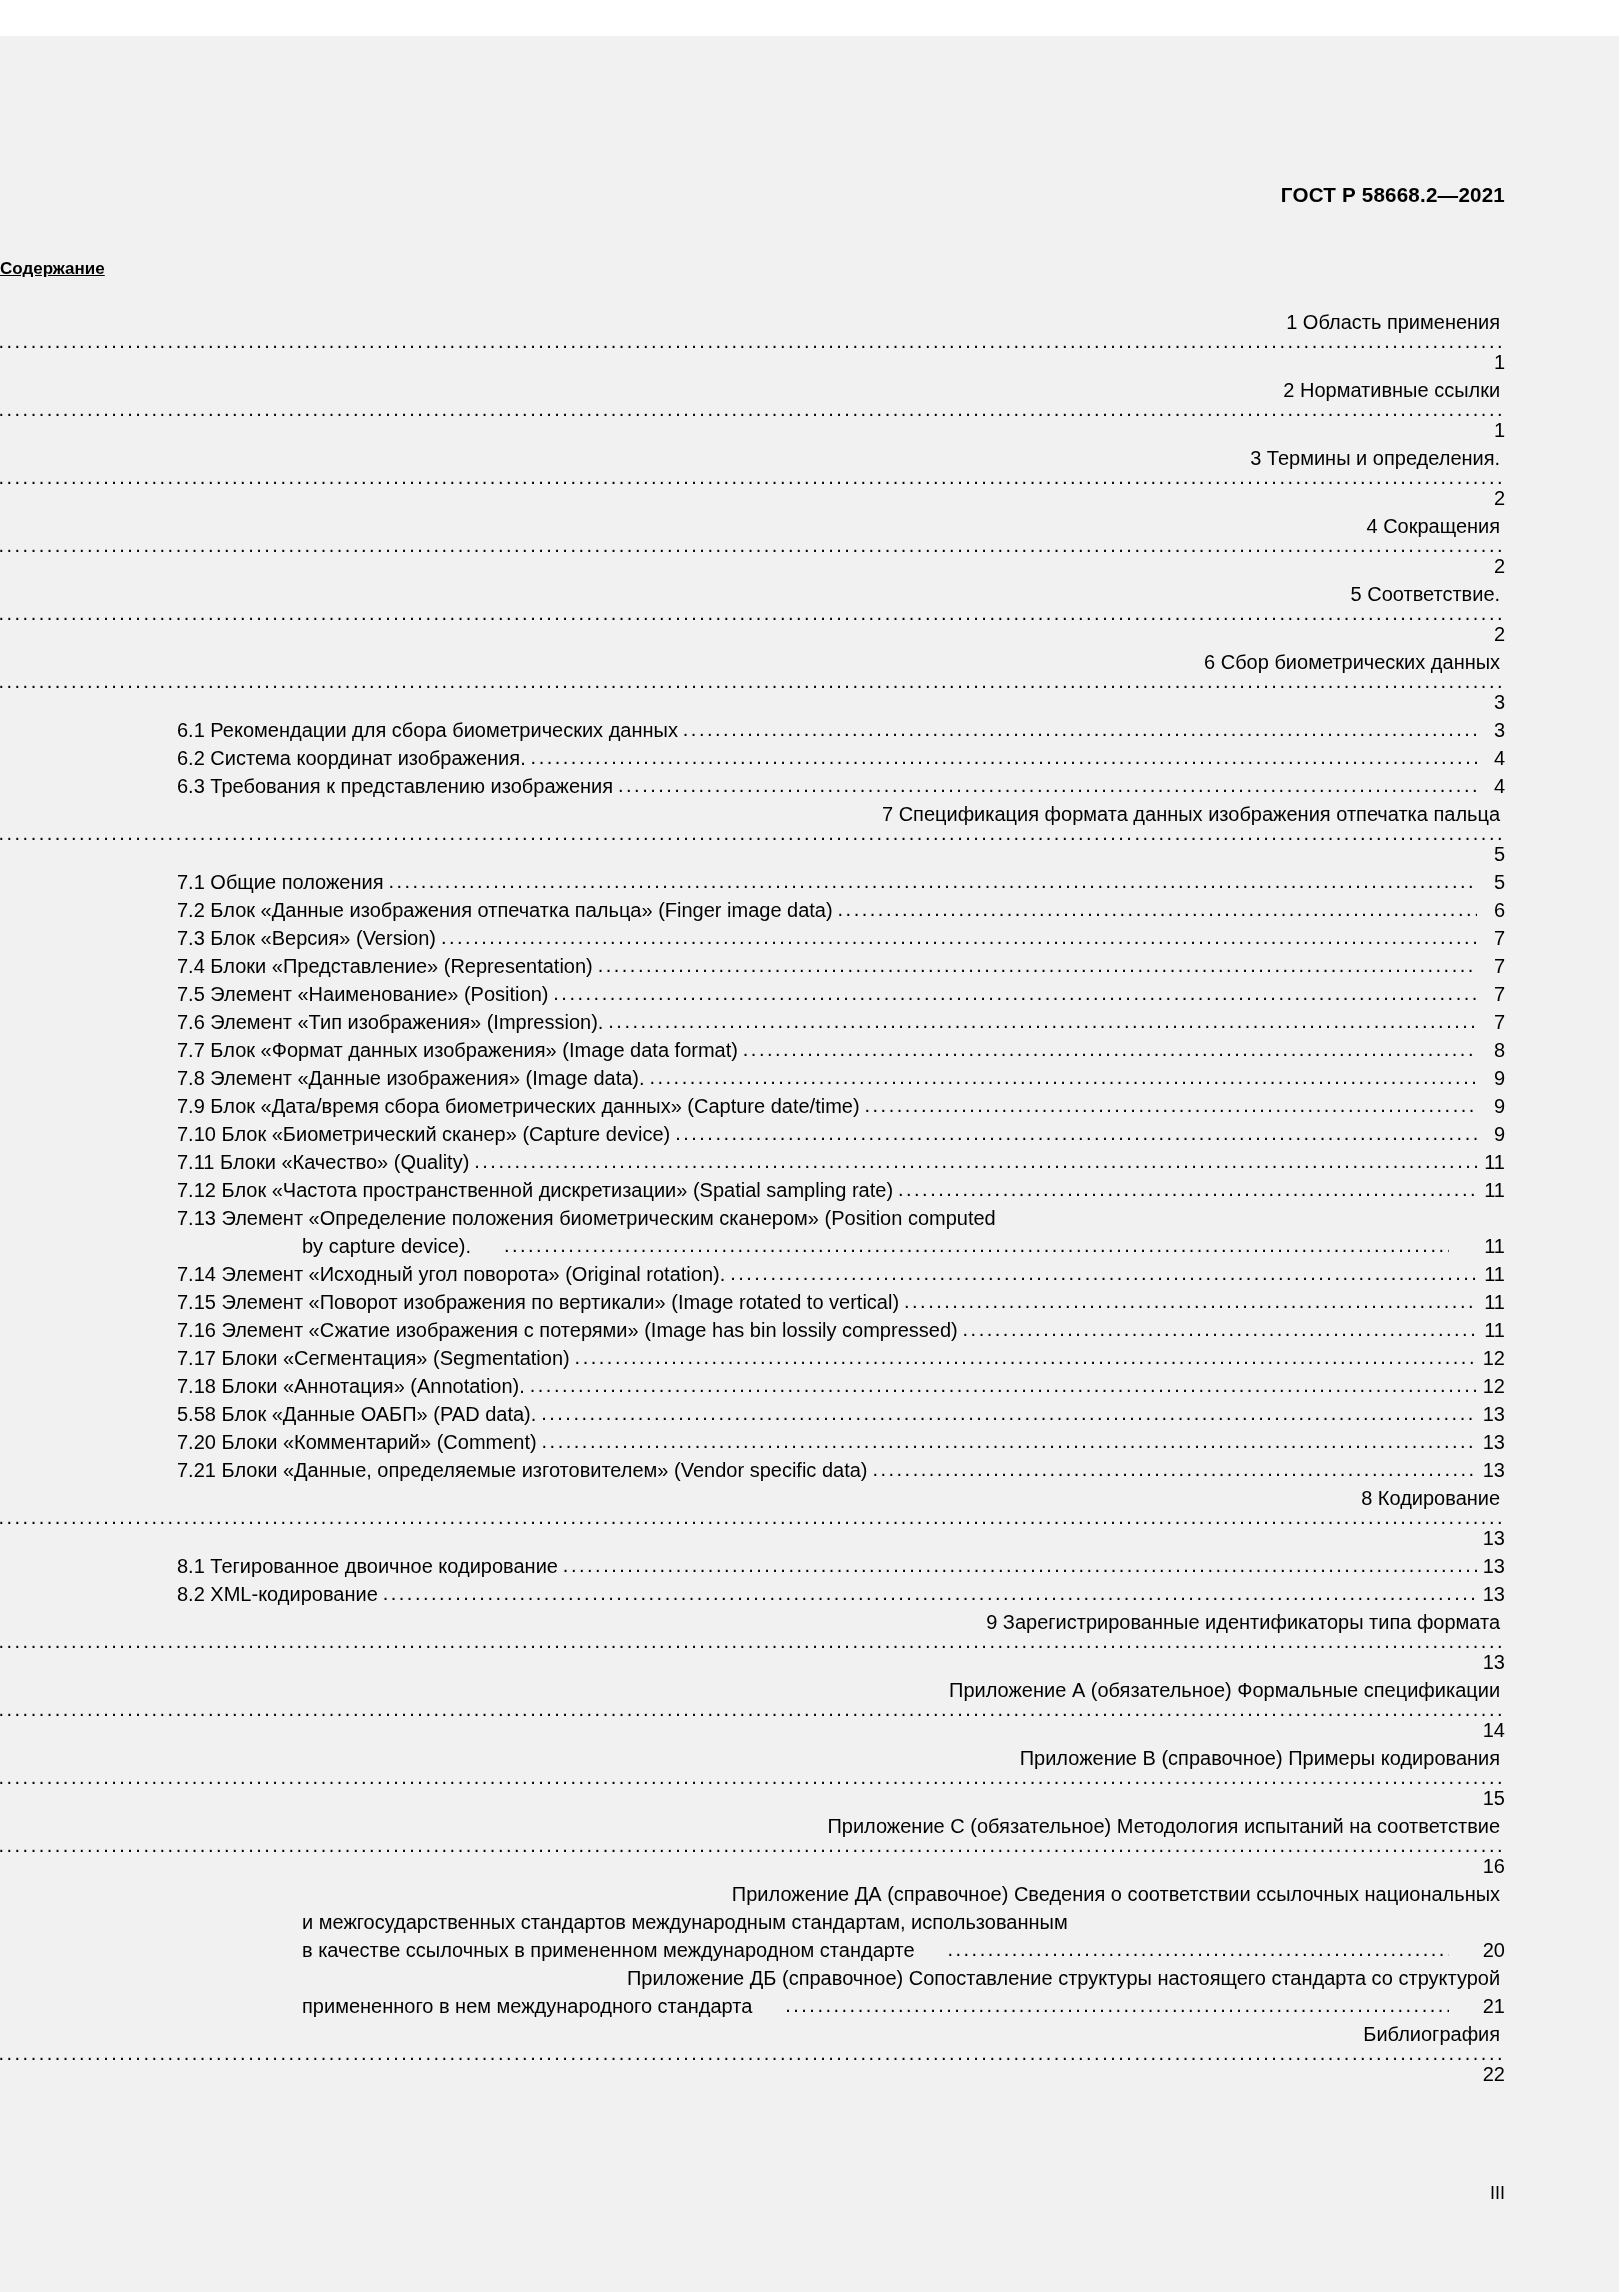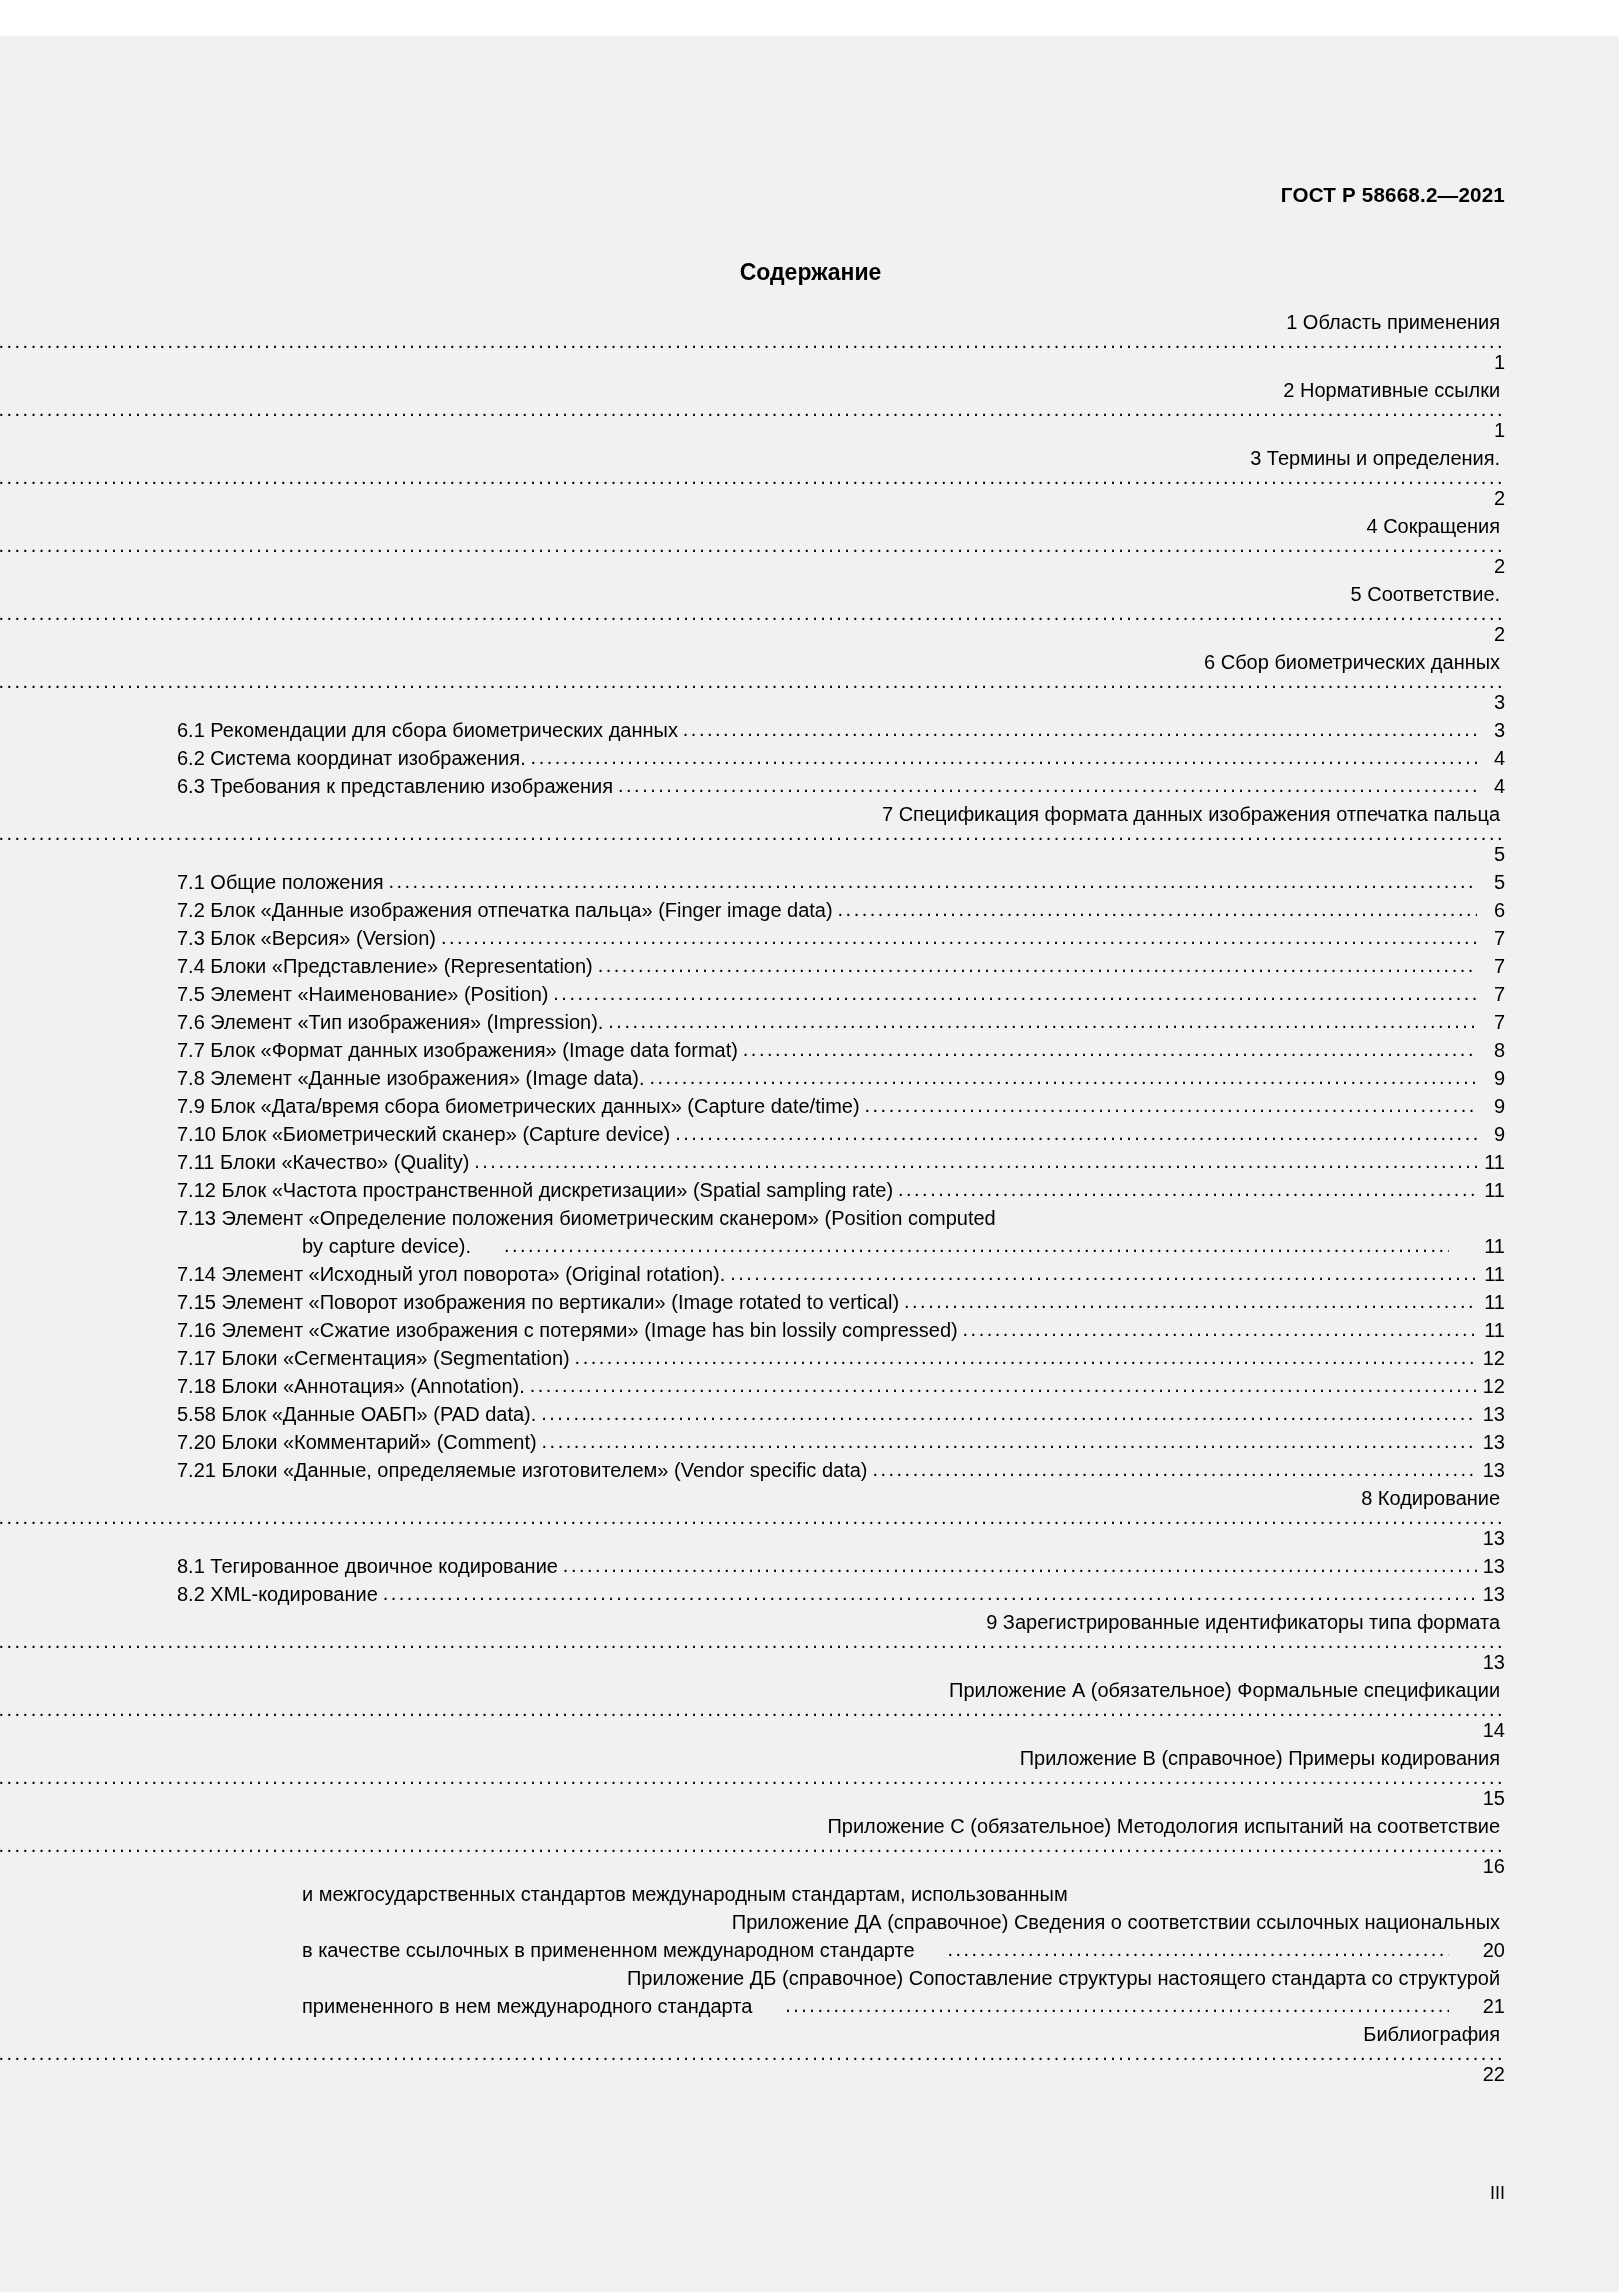--- a/index.html
+++ b/index.html
@@ -34,24 +34,25 @@
     font-size: 20.6px;
     font-weight: bold;
     color: #000;
     letter-spacing: 0.2px;
   }
   .doc-title {
     position: absolute;
     left: 0;
     right: 0;
     top: 223px;
-    text-align: center;
-    font-size: 23px;
+    text-align: left;
+    font-size: 17px;
     font-weight: bold;
     color: #000;
+    text-decoration: underline;
   }
   .toc {
     position: absolute;
     left: 116px;
     right: 116px;
     top: 276px;
   }
   .toc-entry {
     display: flex;
     align-items: flex-end;
@@ -292,30 +293,30 @@
         <div class="toc-entry indent-0">
           <span class="label">Приложение В (справочное) Примеры кодирования</span>
           <span class="dots">........................................................................................................................................................................................................</span>
           <span class="page-num">15</span>
         </div>
         <div class="toc-entry indent-0">
           <span class="label">Приложение С (обязательное) Методология испытаний на соответствие</span>
           <span class="dots">........................................................................................................................................................................................................</span>
           <span class="page-num">16</span>
         </div>
+        <div class="toc-entry indent-0 no-dots">
+          <span class="label">Приложение ДА (справочное) Сведения о соответствии ссылочных национальных</span>
+          <span class="dots"></span>
+          <span class="page-num"></span>
+        </div>
         <div class="toc-entry cont-2 no-dots">
           <span class="label">и межгосударственных стандартов международным стандартам, использованным</span>
           <span class="dots"></span>
           <span class="page-num"></span>
         </div>
-        <div class="toc-entry indent-0 no-dots">
-          <span class="label">Приложение ДА (справочное) Сведения о соответствии ссылочных национальных</span>
-          <span class="dots"></span>
-          <span class="page-num"></span>
-        </div>
         <div class="toc-entry cont-2">
           <span class="label">в качестве ссылочных в примененном международном стандарте</span>
           <span class="dots">........................................................................................................................................................................................................</span>
           <span class="page-num">20</span>
         </div>
         <div class="toc-entry indent-0 no-dots">
           <span class="label">Приложение ДБ (справочное) Сопоставление структуры настоящего стандарта со структурой</span>
           <span class="dots"></span>
           <span class="page-num"></span>
         </div>

